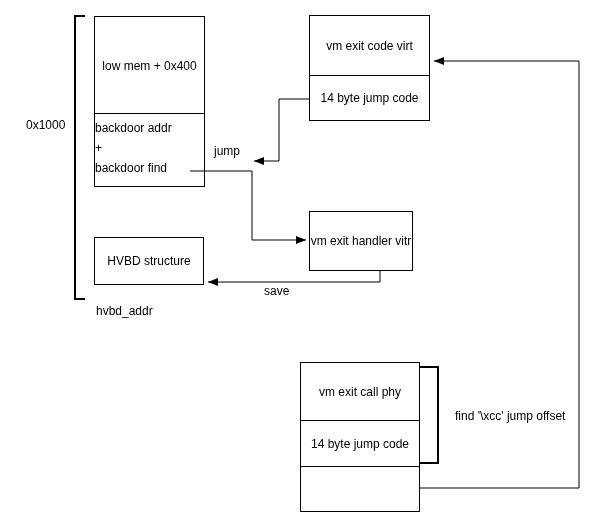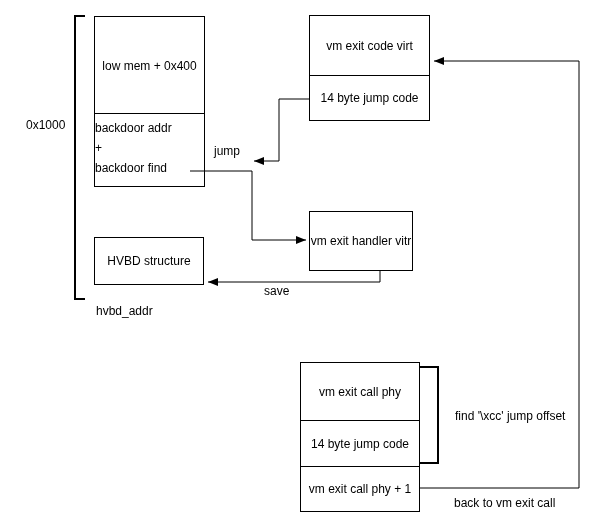--- a/index.html
+++ b/index.html
@@ -120,30 +120,26 @@
     </div>
   </div>
 
   <div class="box" style="left:300px; top:362px; width:120px; height:150px;">
     <div class="sect divided" style="height:58px;">
       <span>vm exit call phy</span>
     </div>
     <div class="sect divided" style="height:46px;">
       <span>14 byte jump code</span>
     </div>
-    <div class="sect" style="flex:1;">
-      <span>vm exit call phy + 1</span>
-    </div>
   </div>
 
   <div class="float-label" style="left:26px; top:118px;">0x1000</div>
 
   <div class="float-label" style="left:214px; top:144px;">jump</div>
 
   <div class="float-label" style="left:264px; top:284px;">save</div>
 
   <div class="float-label" style="left:96px; top:304px;">hvbd_addr</div>
 
   <div class="float-label" style="left:445px; top:409px;margin-left:10px;">find '\xcc' jump offset</div>
 
-  <div class="float-label" style="left:454px; top:496px;">back to vm exit call</div>
 
 </div>
 
 </body></html>

